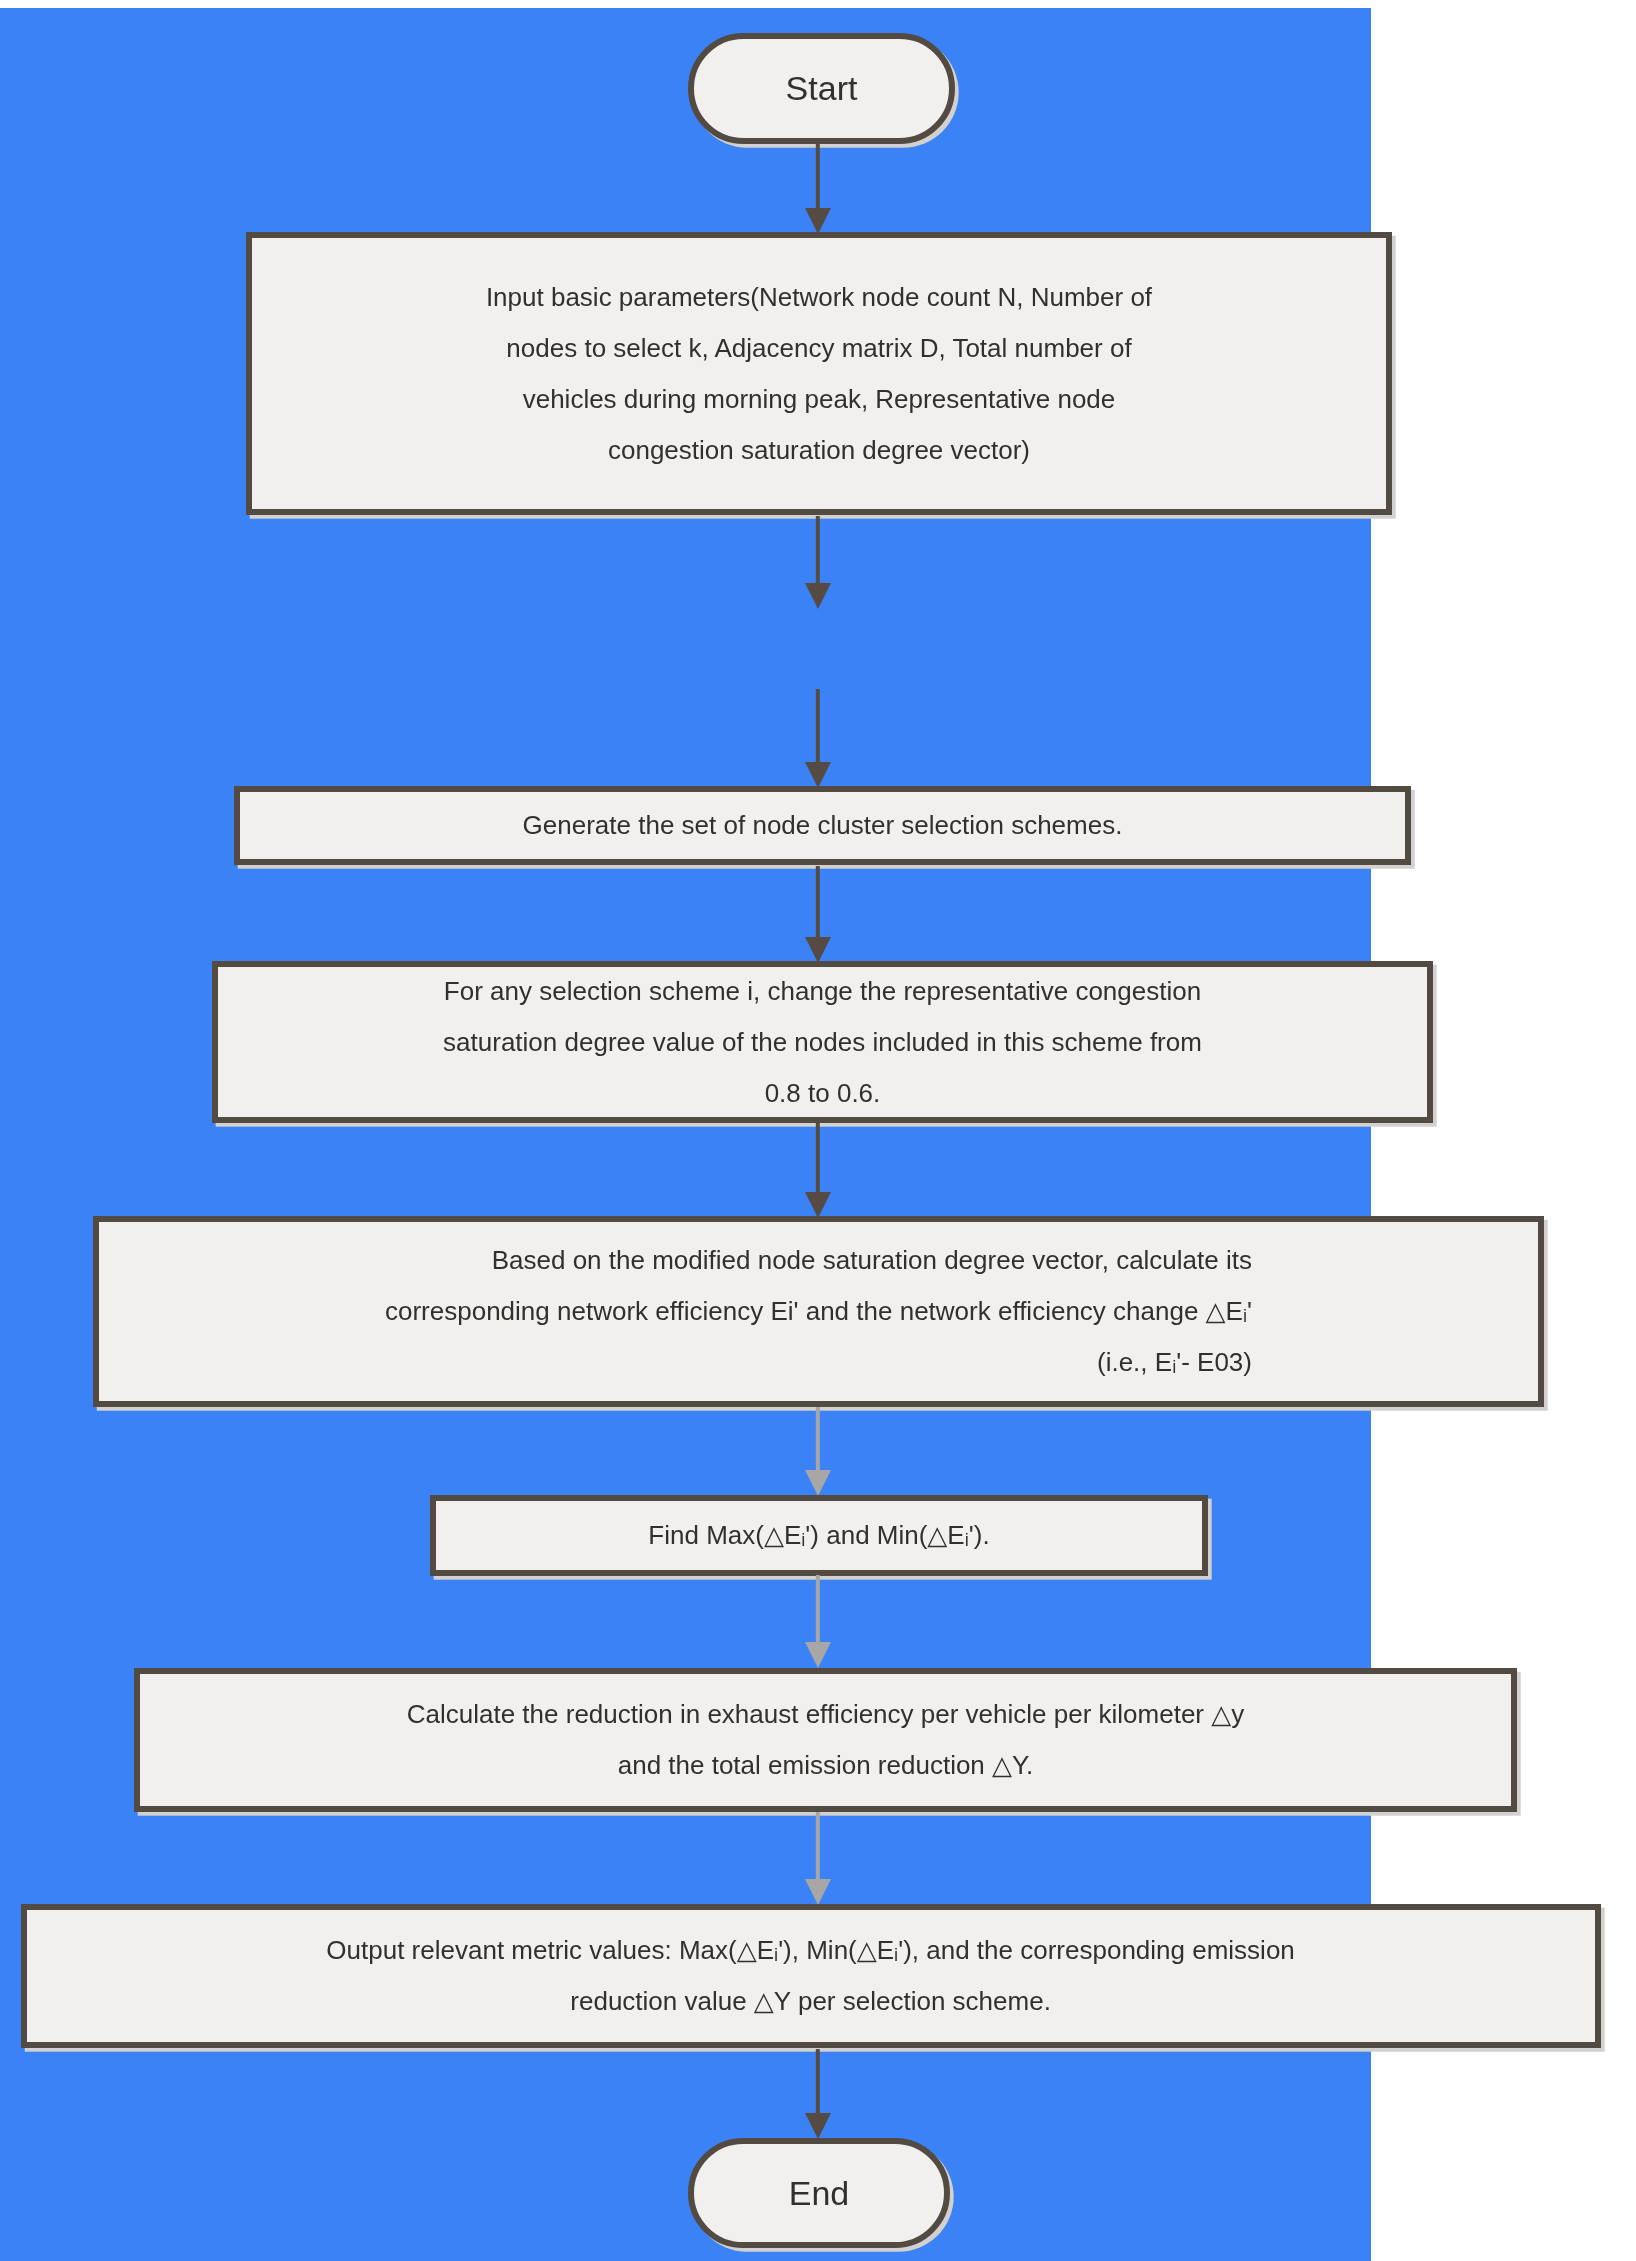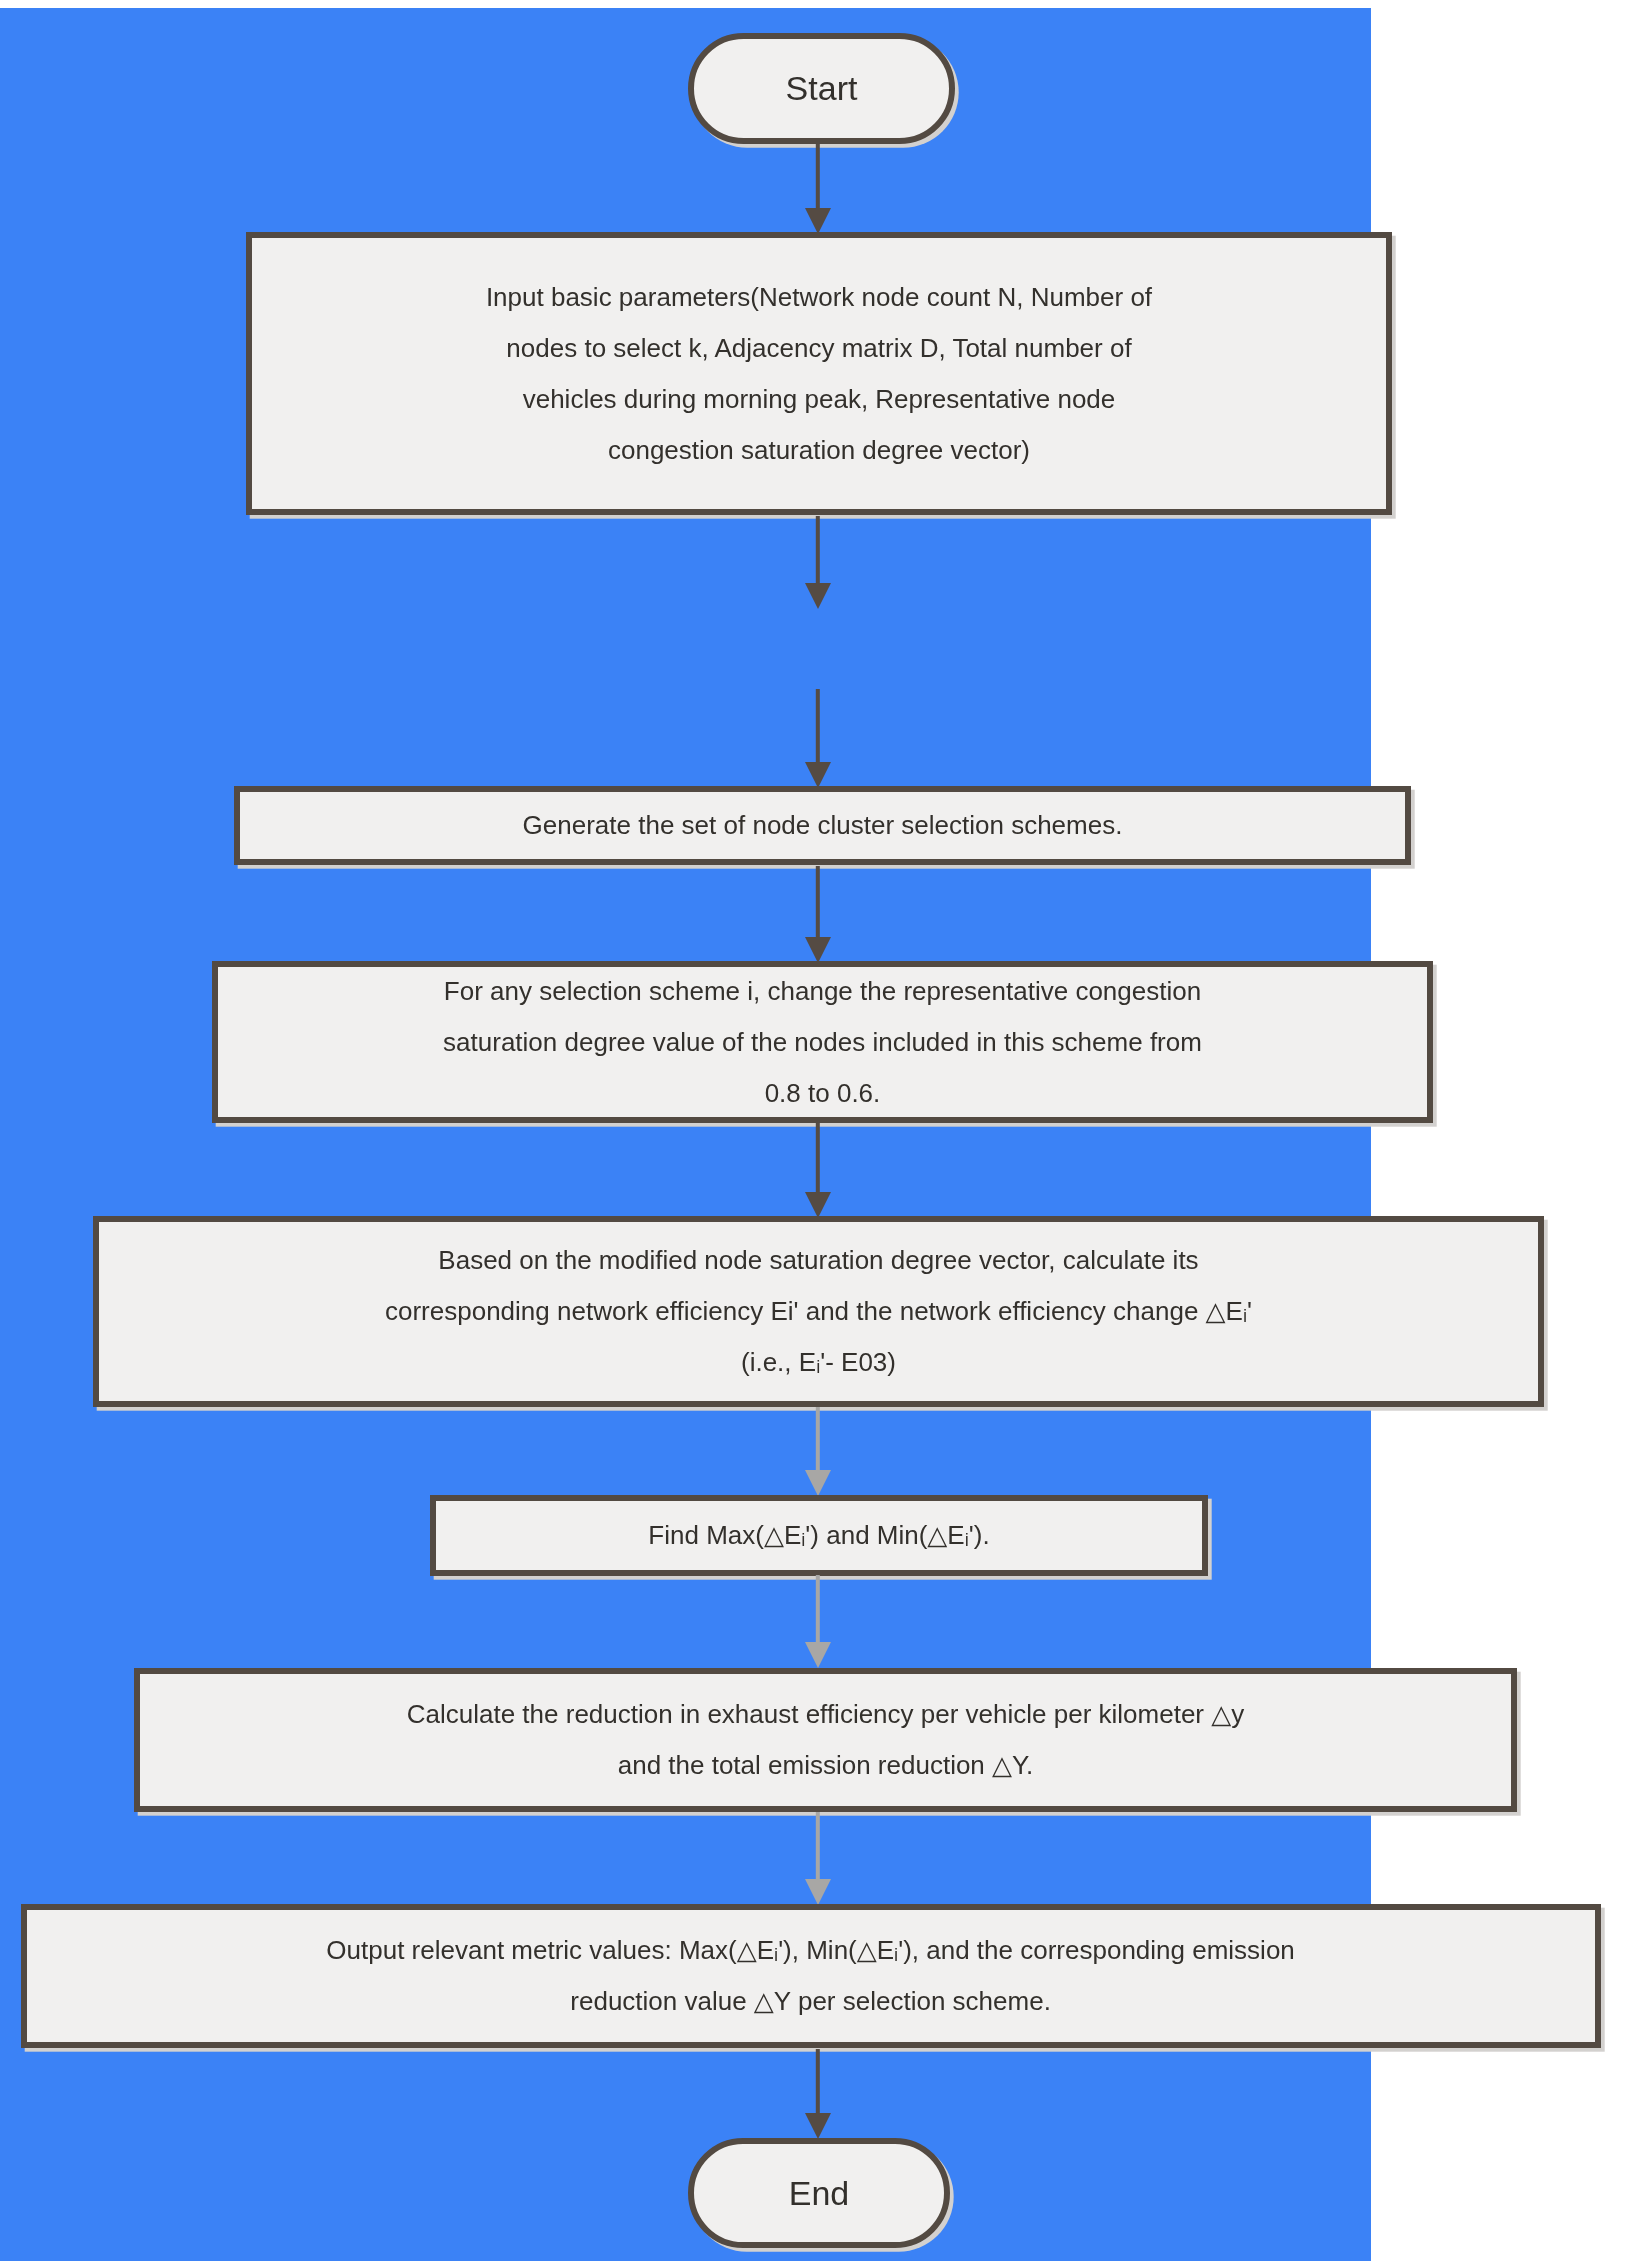--- a/index.html
+++ b/index.html
@@ -67,21 +67,21 @@
   .arrow.dark .head  { border-top-color: #554b43; }
   .arrow.gray .shaft { background: #a8a7a5; }
   .arrow.gray .head  { border-top-color: #a8a7a5; }
 
   
   #start-node   { left: 688px; top: 25px;   width: 267px;  height: 111px; }
   #box-input    { left: 246px;  top: 224px;  width: 1146px; height: 283px; }
   #box-baseline { left: 182px;  top: 600px;  width: 1267px; height: 81px; }
   #box-generate { left: 234px;  top: 778px; width: 1177px; height: 79px; }
   #box-modify   { left: 212px;  top: 953px; width: 1221px; height: 162px; }
-  #box-eff      { left: 93px;  top: 1208px; width: 1451px; height: 191px; }
+  #box-eff      { left: 93px;  top: 1208px; width: 1451px; height: 191px; text-align: right; }
   #box-findmax  { left: 430px;  top: 1487px; width: 778px; height: 81px; }
   #box-emission { left: 134px;  top: 1660px; width: 1383px; height: 144px; }
   #box-output   { left: 20.6px;   top: 1896px; width: 1580px; height: 144px; text-align: center; }
   #end-node     { left: 688px; top: 2130px; width: 262px;  height: 110px; }
 
   #arrow-1 { left: 803px; top: 136px;  height: 90px; }
   #arrow-2 { left: 803px; top: 508px;  height: 93px; }
   #arrow-3 { left: 803px; top: 681px; height: 99px; }
   #arrow-4 { left: 803px; top: 858px; height: 97px; }
   #arrow-5 { left: 803px; top: 1115px; height: 95px; }

